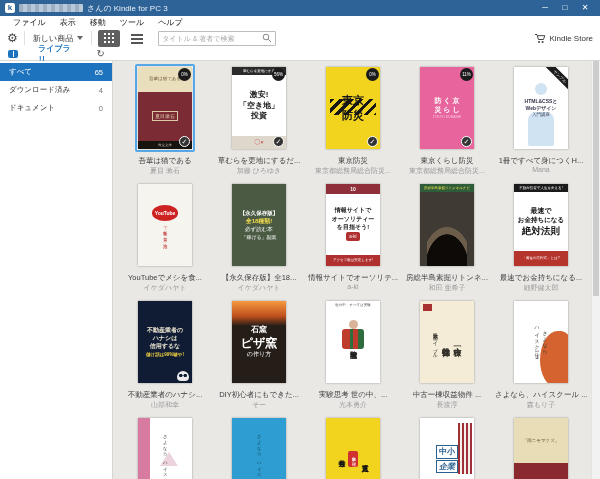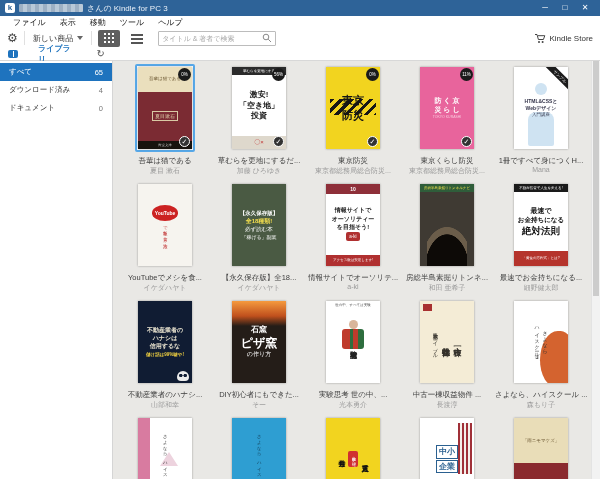--- a/index.html
+++ b/index.html
@@ -469,21 +469,21 @@
     <div class="b-title"></div>
     <div class="b-author"></div>
   </div>
 
   <div class="book-cell">
     <div class="cover-box">
       <div class="cover deco-stripes-red" style="background: rgb(255, 255, 255);">
 
         <div class="c-mid">
                   <span class="line box" style="color: rgb(42, 96, 144); font-size: 8px; font-weight: bold;">中小</span>
-                  <span class="line box" style="color: rgb(42, 96, 144); font-size: 8px; font-weight: bold;">企業</span>
+                  <span class="line box" style="color: rgb(42, 96, 144); font-size: 8px; font-weight: bold; font-style: italic;">企業</span>
                 </div>
 
       </div>
     </div>
     <div class="b-title"></div>
     <div class="b-author"></div>
   </div>
 
   <div class="book-cell">
     <div class="cover-box">

